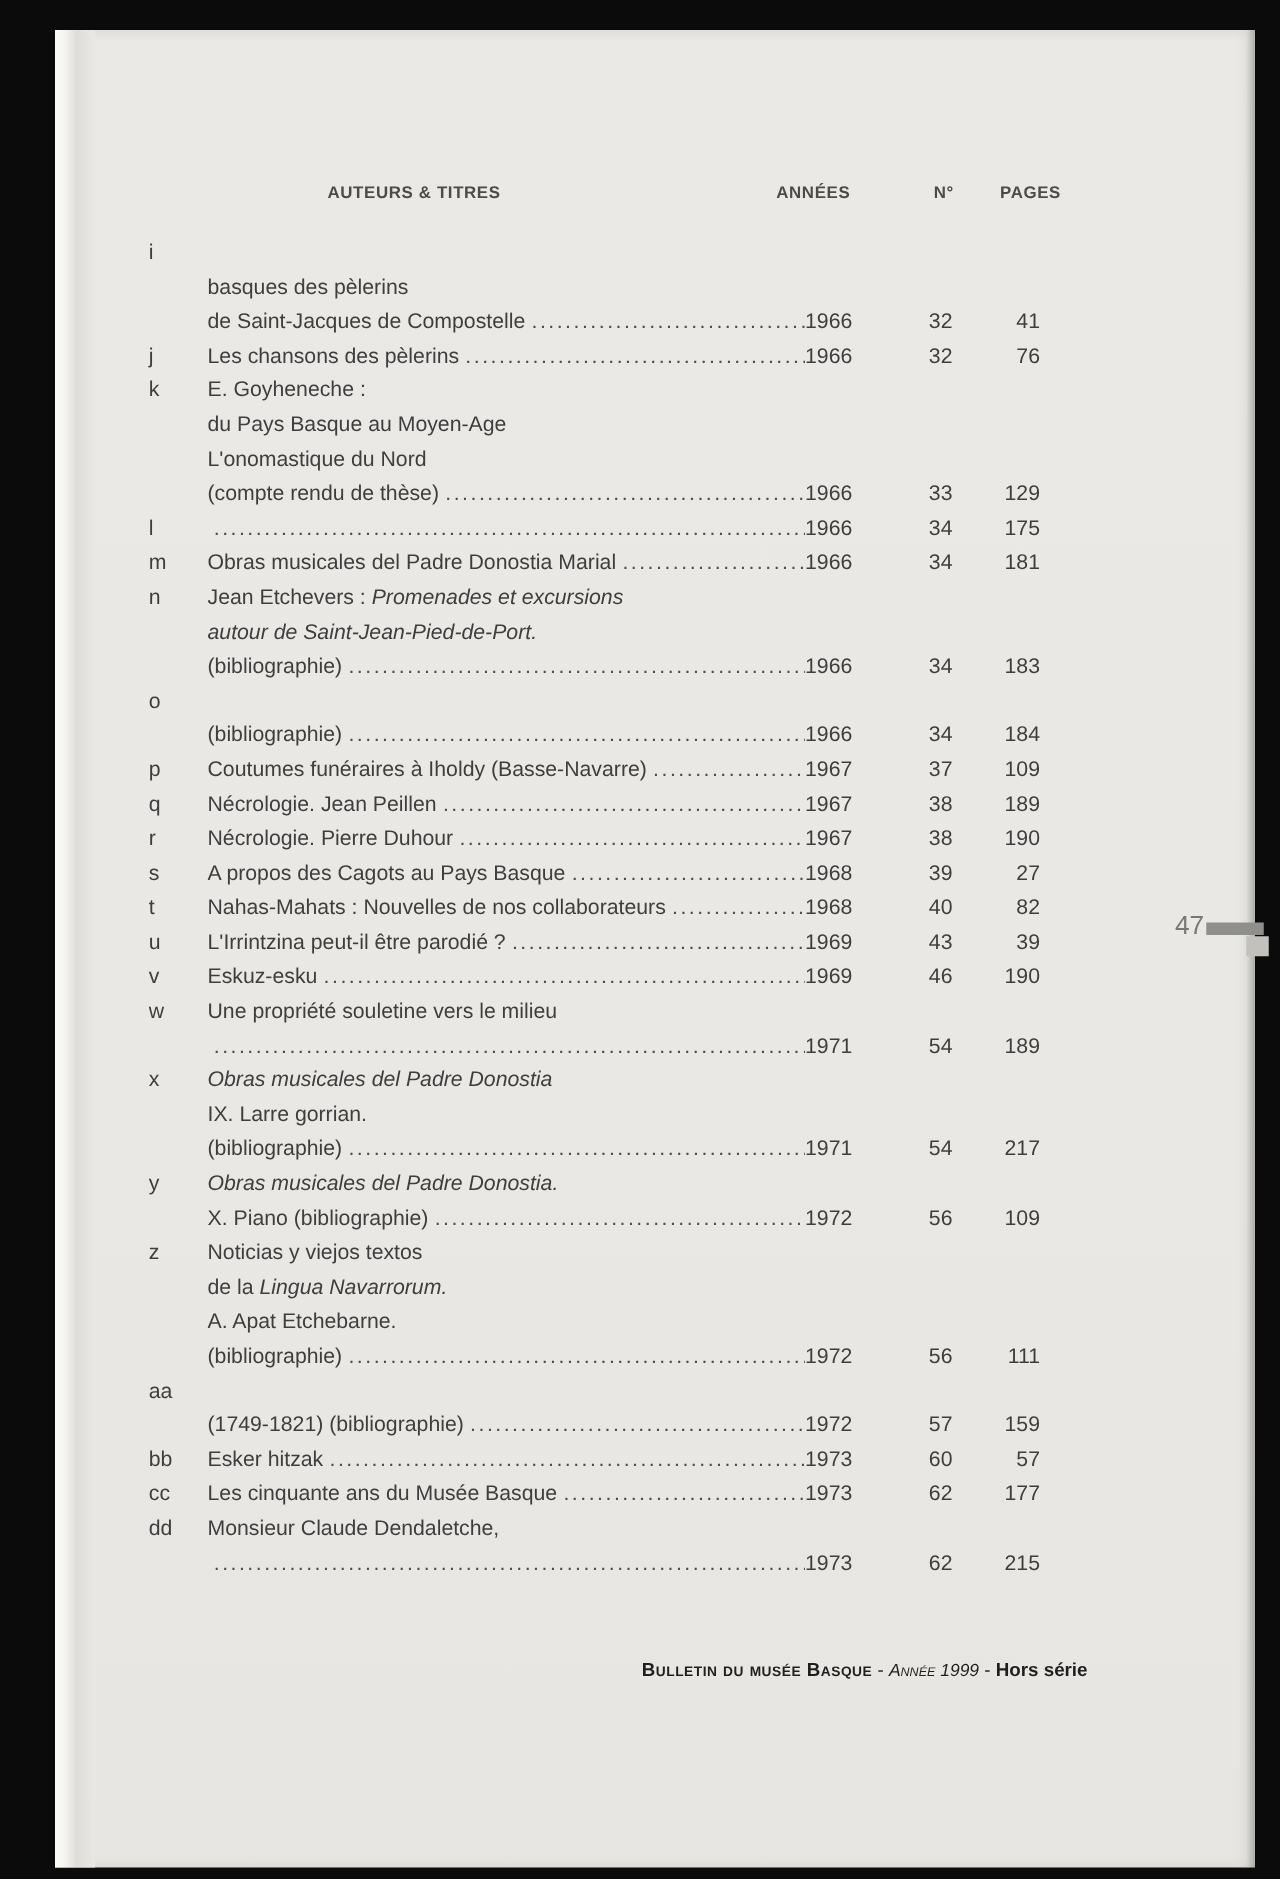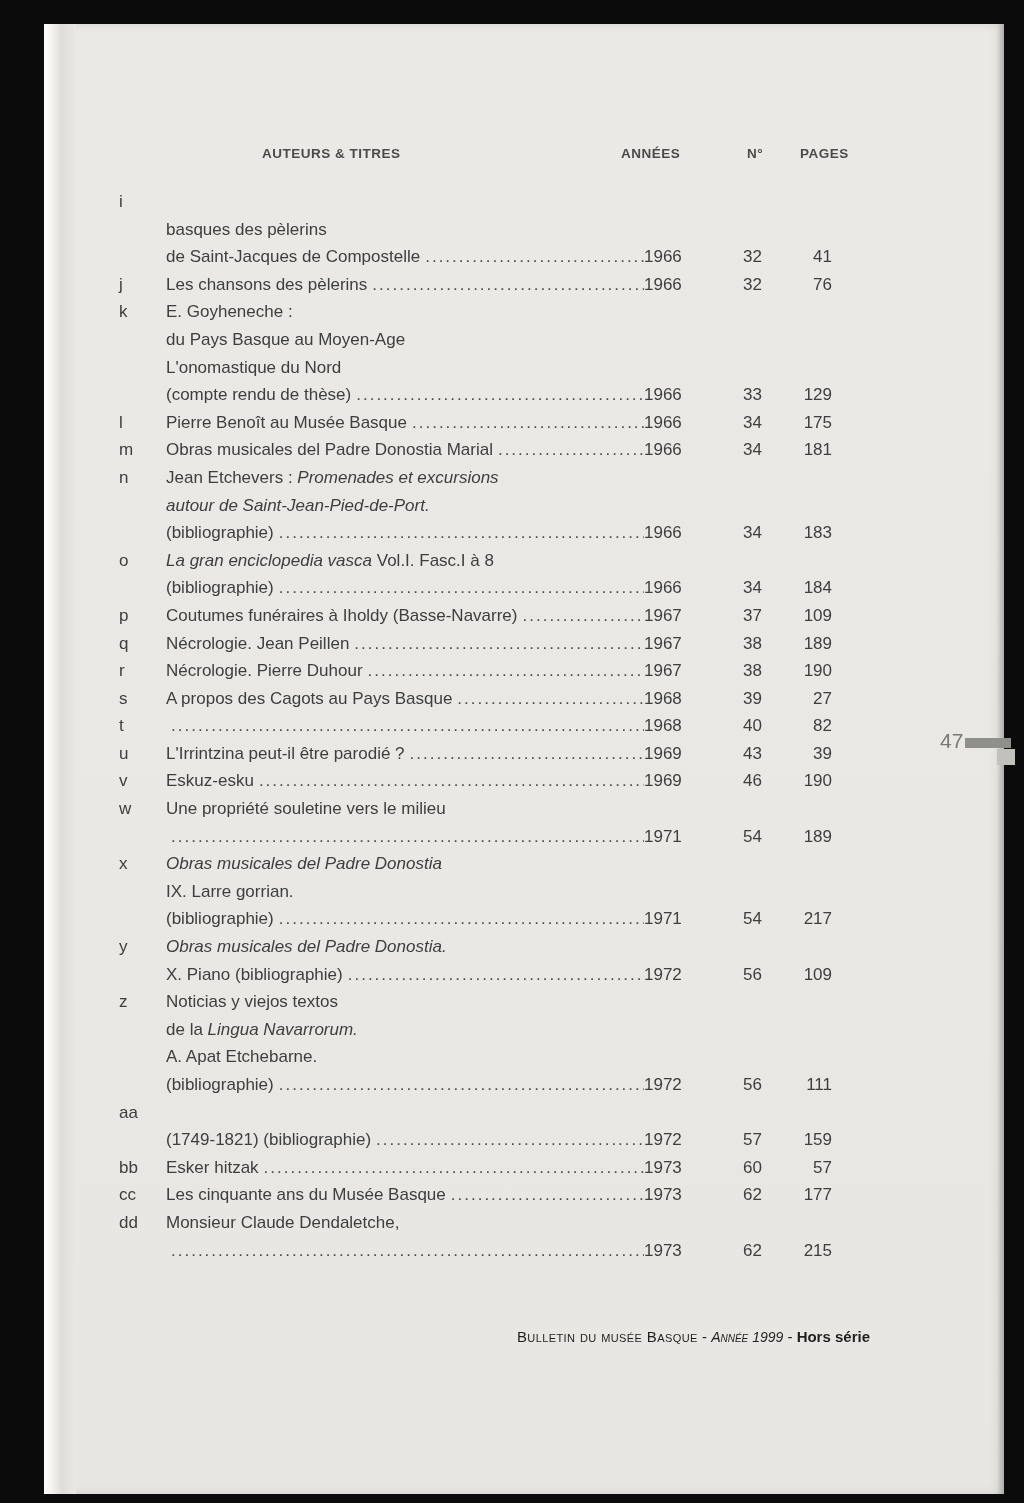--- a/index.html
+++ b/index.html
@@ -111,21 +111,21 @@
 
   
   .footer {
     position: absolute;
     right: 134px;
     top: 1304px;
     font-size: 15px;
     color: #1f1f1f;
     white-space: nowrap;
   }
-  .f-title  { font-variant: small-caps; font-weight: normal; letter-spacing: 0.4px; text-align: center; }
+  .f-title  { font-variant: small-caps; font-weight: bold; letter-spacing: 0.4px; text-align: center; }
   .f-issue  { font-style: italic; font-variant: small-caps; font-size: 14px; }
   .f-series { font-weight: bold; }
 </style>
 </head>
 <body>
 
 <div class="stage">
   <div class="page">
     <div class="binding-edge"></div>
     <div class="page-right-shade"></div>
@@ -189,21 +189,20 @@
             <span class="txt"><span>(compte rendu de thèse)</span></span>
             <span class="leader">............................................................................................................................................................................................................................</span>
           </span>
           <span class="cy">1966</span>
           <span class="cn">33</span>
           <span class="cp">129</span>
         </div>
         <div class="line">
           <span class="lab">l</span>
           <span class="mid">
-            <span class="txt"><span>Pierre Benoît au Musée Basque</span></span>
             <span class="leader">............................................................................................................................................................................................................................</span>
           </span>
           <span class="cy">1966</span>
           <span class="cn">34</span>
           <span class="cp">175</span>
         </div>
         <div class="line">
           <span class="lab">m</span>
           <span class="mid">
             <span class="txt"><span>Obras musicales del Padre Donostia Marial</span></span>
@@ -230,23 +229,20 @@
           <span class="mid">
             <span class="txt"><span>(bibliographie)</span></span>
             <span class="leader">............................................................................................................................................................................................................................</span>
           </span>
           <span class="cy">1966</span>
           <span class="cn">34</span>
           <span class="cp">183</span>
         </div>
         <div class="line">
           <span class="lab">o</span>
-          <span class="mid">
-            <span class="txt"><span class="it">La gran enciclopedia vasca</span><span> Vol.I. Fasc.I à 8</span></span>
-          </span>
         </div>
         <div class="line">
           <span class="lab"></span>
           <span class="mid">
             <span class="txt"><span>(bibliographie)</span></span>
             <span class="leader">............................................................................................................................................................................................................................</span>
           </span>
           <span class="cy">1966</span>
           <span class="cn">34</span>
           <span class="cp">184</span>
@@ -287,20 +283,21 @@
             <span class="txt"><span>A propos des Cagots au Pays Basque</span></span>
             <span class="leader">............................................................................................................................................................................................................................</span>
           </span>
           <span class="cy">1968</span>
           <span class="cn">39</span>
           <span class="cp">27</span>
         </div>
         <div class="line">
           <span class="lab">t</span>
           <span class="mid">
+            <span class="txt"><span>Nahas-Mahats : Nouvelles de nos collaborateurs</span></span>
             <span class="leader">............................................................................................................................................................................................................................</span>
           </span>
           <span class="cy">1968</span>
           <span class="cn">40</span>
           <span class="cp">82</span>
         </div>
         <div class="line">
           <span class="lab">u</span>
           <span class="mid">
             <span class="txt"><span>L'Irrintzina peut-il être parodié ?</span></span>

